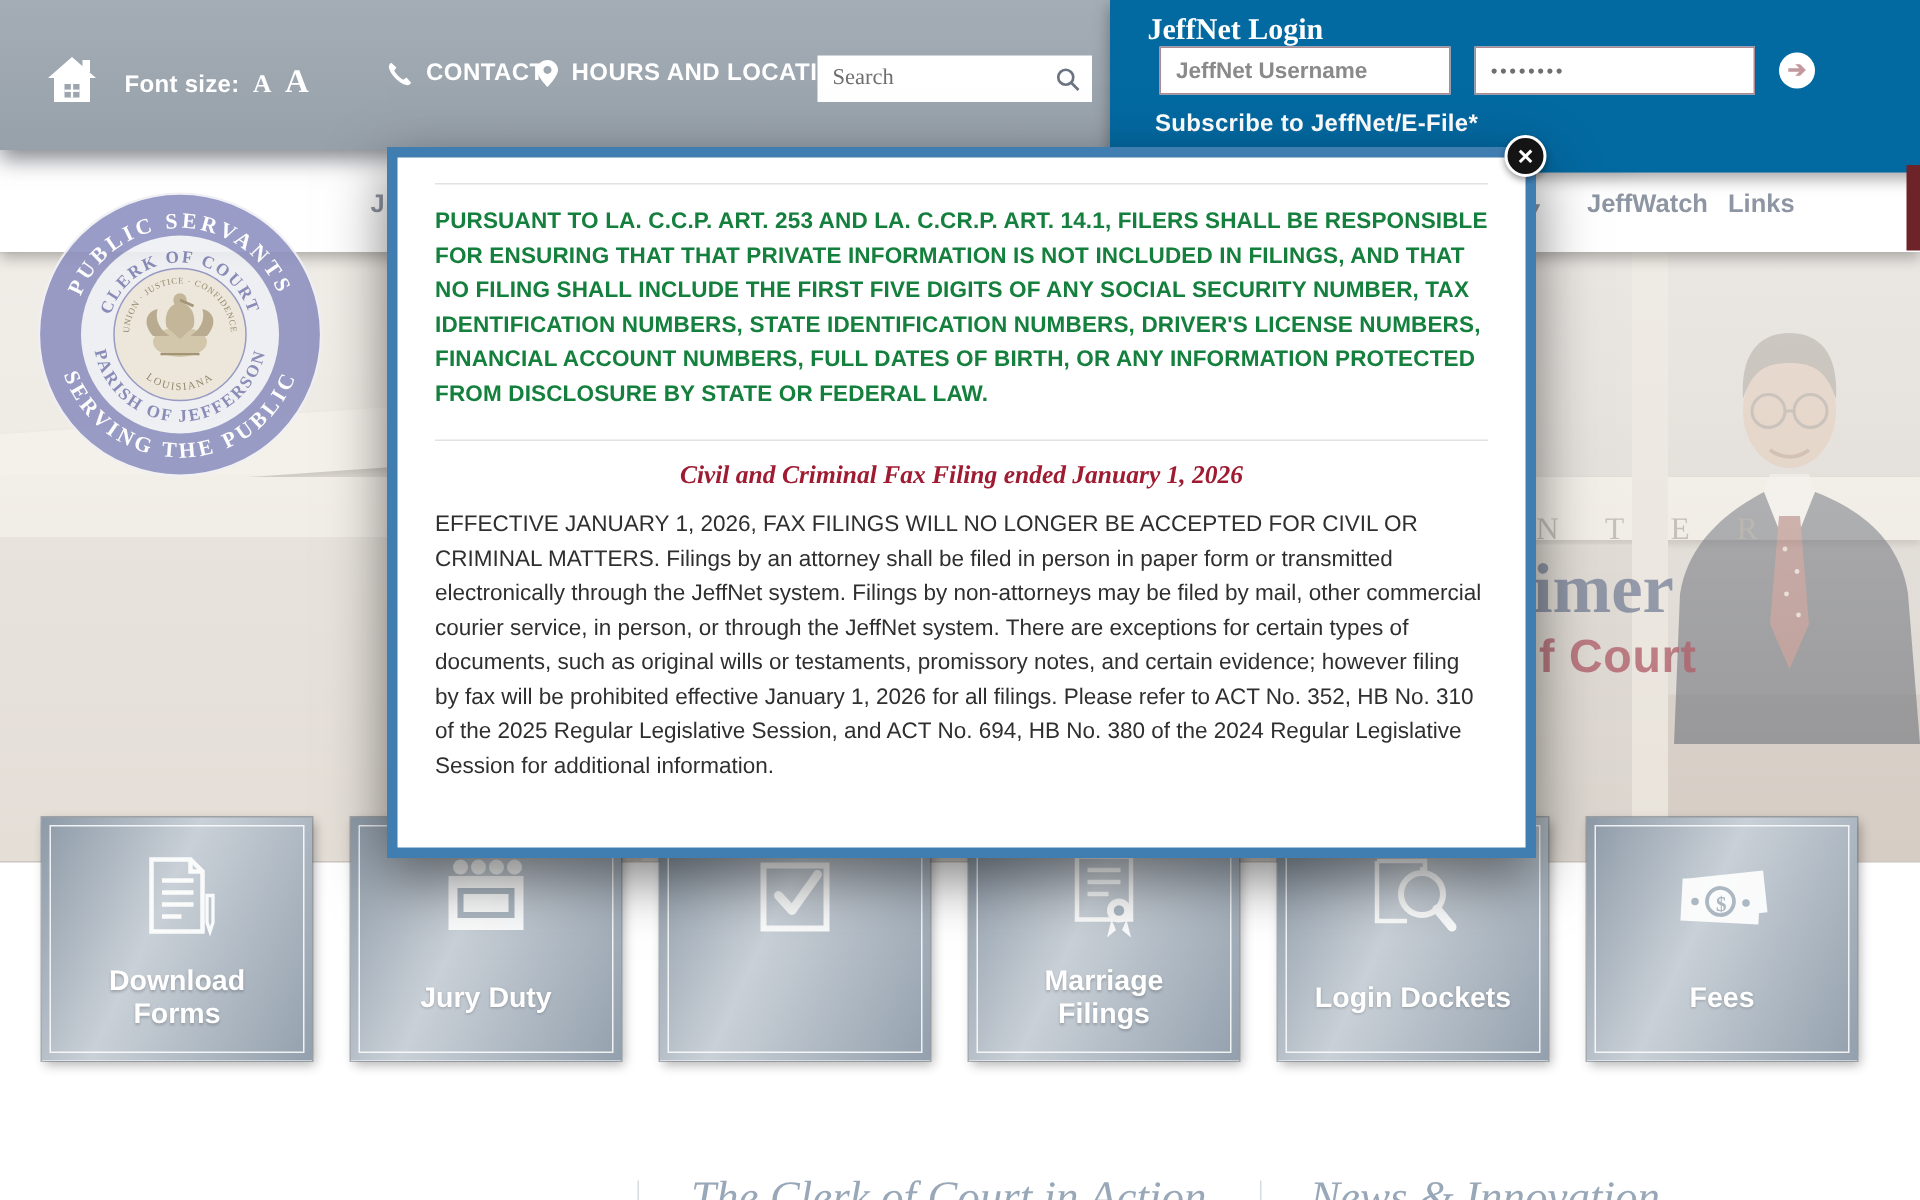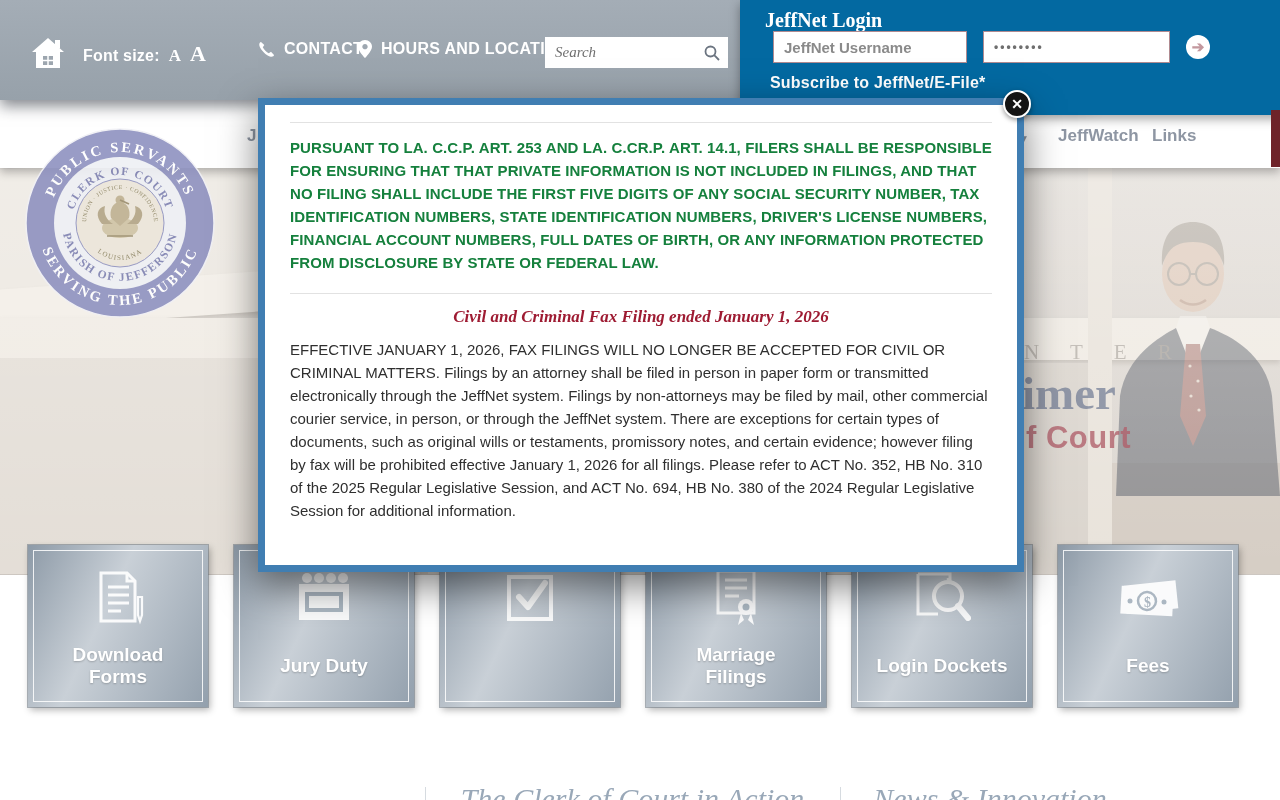--- a/index.html
+++ b/index.html
@@ -17,21 +17,21 @@
   .fontsize .fs-a { font-family:"Liberation Serif",serif; font-weight:bold; cursor:pointer; }
   .fs-a.small { font-size:17px; }
   .fs-a.large { font-size:22px; }
   .top-link { position:absolute; top:40px; display:flex; align-items:center; gap:9px;
     color:#fff; font-size:16px; font-weight:bold; letter-spacing:.3px; cursor:pointer; }
   .top-link.contact { left:258px; }
   .top-link.hours { left:358px; }
   .searchbox { position:absolute; left:545px; top:37px; width:183px; height:31px; background:#fff;
     display:flex; align-items:center; padding:0 8px 0 10px; }
   .searchbox input { border:none; outline:none; flex:1; font-family:"Liberation Serif",serif;
-    font-style:italic; font-size:15px; color:#0369a1; background:transparent; min-width:0; }
+    font-size:15px; color:#0369a1; background:transparent; min-width:0; }
   .searchbox input::placeholder { color:#6f6f6f; }
 
   
   .login-panel { position:absolute; left:740px; top:0; width:580px; height:115px;
     background:#0369a1; z-index:5; box-shadow:0 4px 10px rgba(0,0,0,.35); }
   .login-title { position:absolute; left:25px; top:9px; color:#fff; font-family:"Liberation Serif",serif;
     font-weight:bold; font-size:20px; }
   .login-input { position:absolute; top:31px; height:32px; background:#fff; border:1px solid #b08a90;
     font-size:15px; font-weight:bold; color:#777; padding:0 10px; outline:none; }
   .login-user { left:33px; width:194px; }

